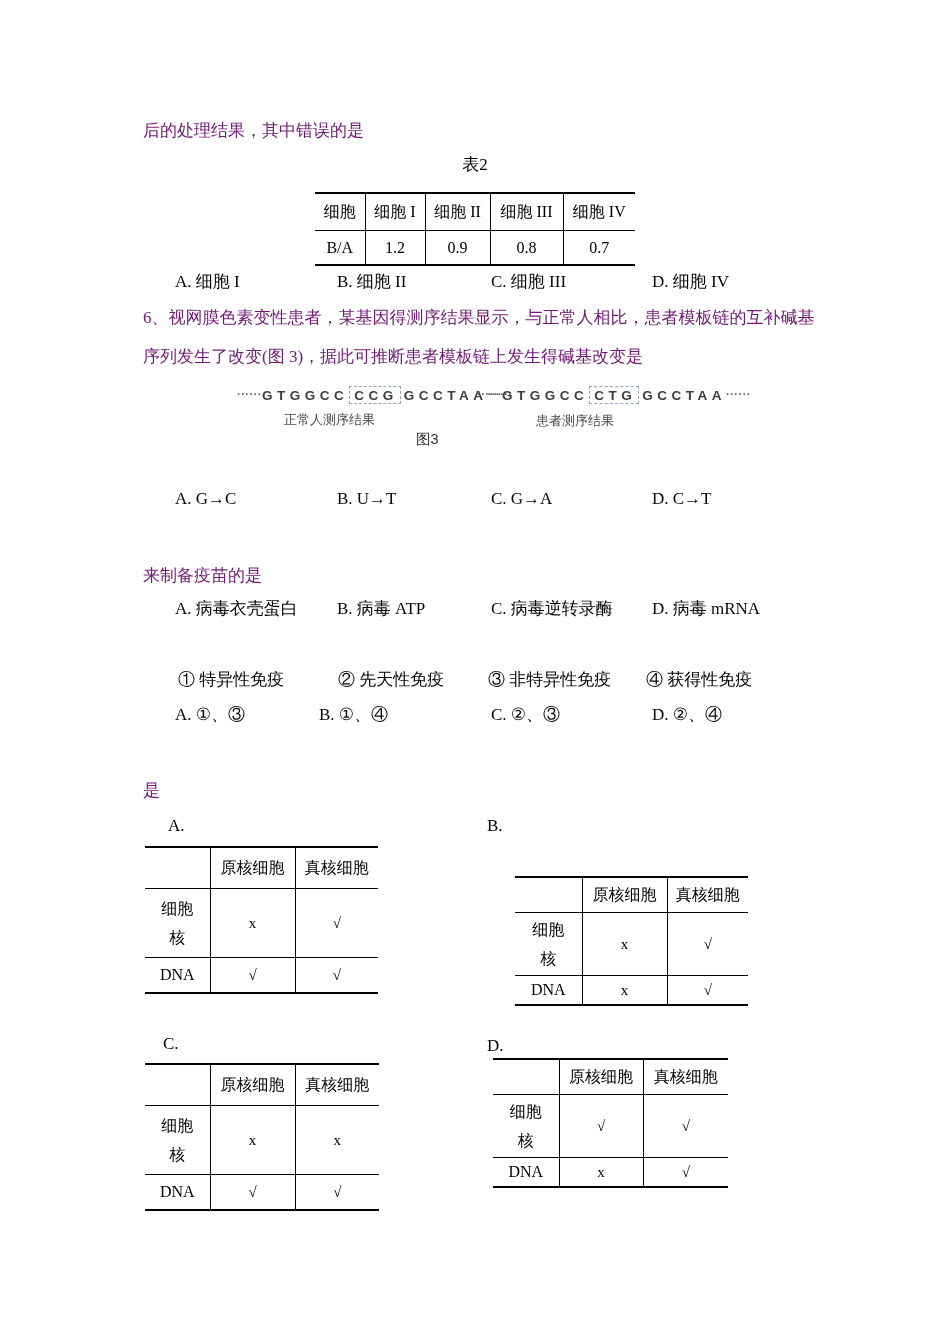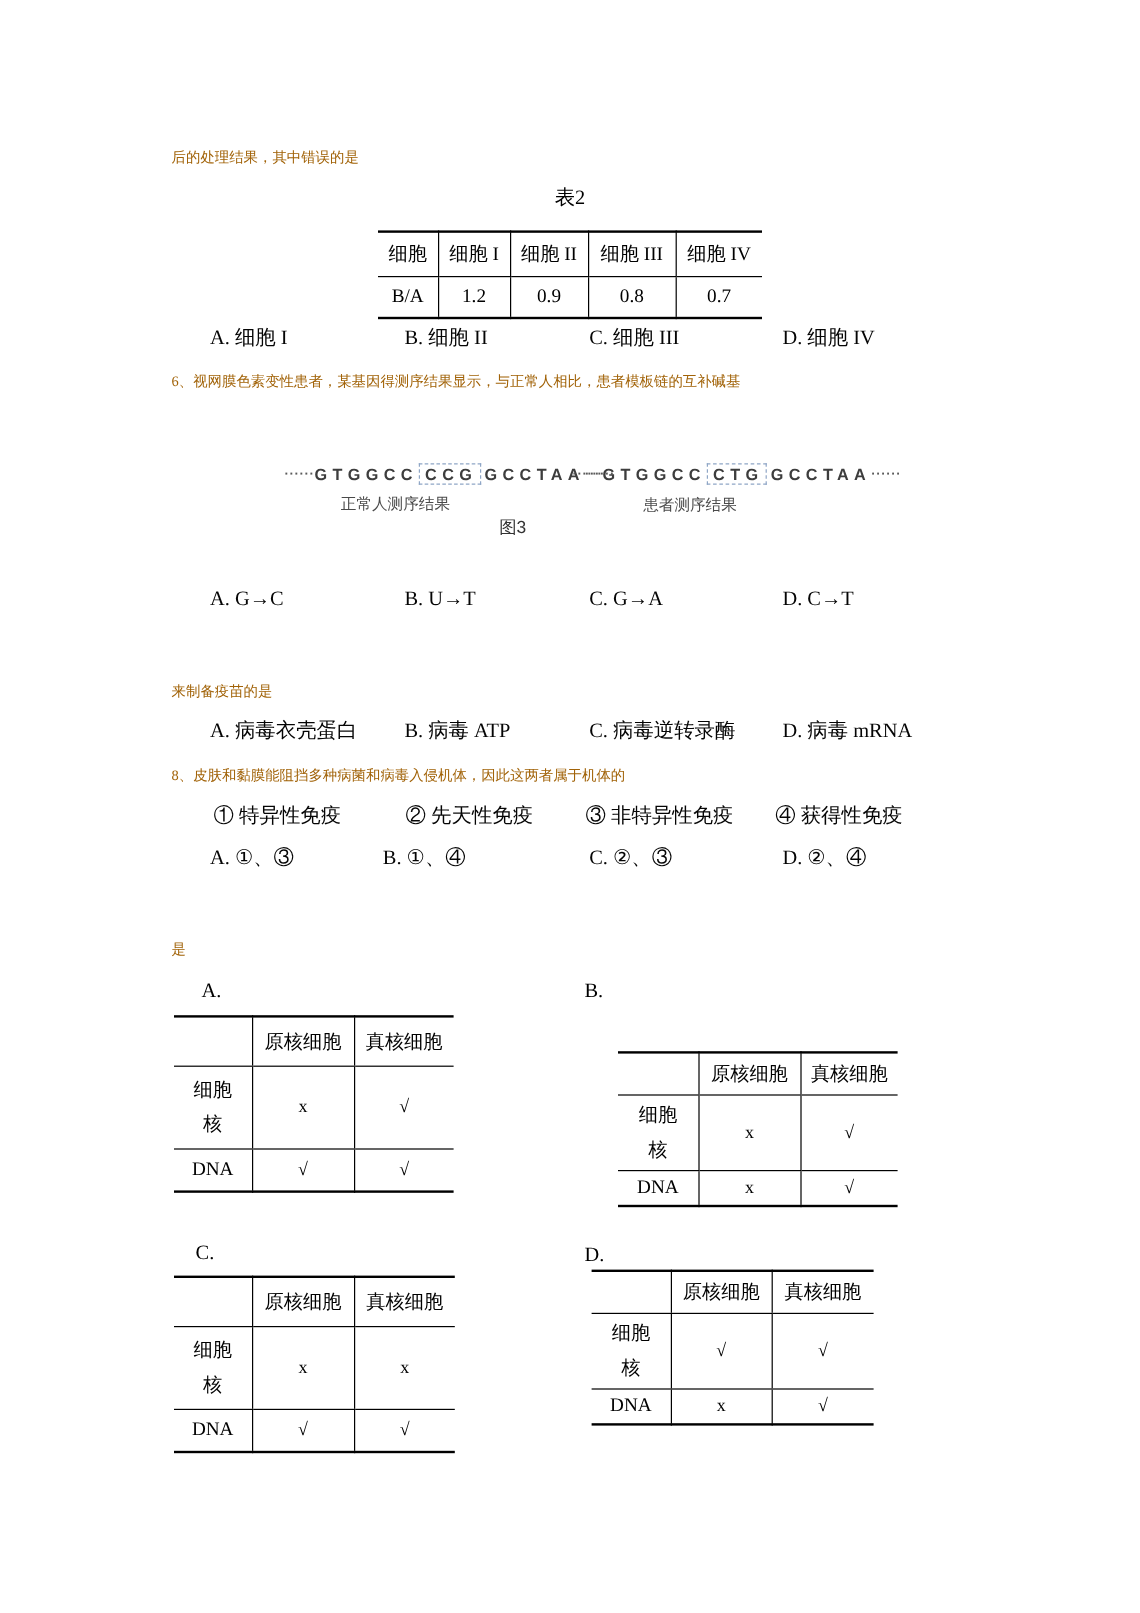--- a/index.html
+++ b/index.html
@@ -1,20 +1,20 @@
 <!DOCTYPE html>
 <html><head>
 <meta charset="utf-8">
 <style>
   html,body{margin:0;padding:0;background:#ffffff;}
   #page{
     position:relative;width:950px;height:1344px;background:#ffffff;
     font-family:"Liberation Serif", serif;color:#000;overflow:hidden;
   }
-  .line{position:absolute;font-size:12px;line-height:24px;white-space:nowrap;color:#a16207;}
+  .line{position:absolute;font-size:17px;line-height:24px;white-space:nowrap;color:#701a75;}
   .caption{position:absolute;text-align:center;font-size:17px;white-space:nowrap;}
   .opt{position:absolute;font-size:17px;white-space:nowrap;color:#050505;}
 
   
   table{border-collapse:collapse;position:absolute;}
   .t2{border-top:2.6px solid #000;border-bottom:2.6px solid #000;}
   .t2 td{text-align:center;vertical-align:middle;font-size:16px;padding:0;}
   .t2 tr.hd td{border-bottom:1.3px solid #000;height:36px;}
   .t2 tr.dt td{height:33px;}
   .vl{border-left:1.3px solid #000;}
@@ -86,20 +86,21 @@
     </tr>
   </tbody>
     </table>
 
   <span class="opt" style="left:175px;top:270px">A. 细胞 I</span>
   <span class="opt" style="left:337px;top:270px">B. 细胞 II</span>
   <span class="opt" style="left:491px;top:270px">C. 细胞 III</span>
   <span class="opt" style="left:652px;top:270px">D. 细胞 IV</span>
 
   <div class="line" style="left:143px;top:306px">6、视网膜色素变性患者，某基因得测序结果显示，与正常人相比，患者模板链的互补碱基</div>
+  <div class="line" style="left:143px;top:345px">序列发生了改变(图 3)，据此可推断患者模板链上发生得碱基改变是</div>
 
   <div class="seq" style="left:237px;top:388px">
     <span class="dots">······</span><span>GTGGCC</span><span class="boxed">CCG</span><span>GCCTAA</span><span class="dots">······</span>
   </div>
   <div class="seq" style="left:477px;top:388px">
     <span class="dots">······</span><span>GTGGCC</span><span class="boxed">CTG</span><span>GCCTAA</span><span class="dots">······</span>
   </div>
   <div class="figlabel" style="left:284px;top:411px">正常人测序结果</div>
   <div class="figlabel" style="left:536px;top:412px">患者测序结果</div>
   <div class="figcaption" style="left:416px;top:430px">图3</div>
@@ -108,21 +109,20 @@
   <span class="opt" style="left:337px;top:489px">B. U→T</span>
   <span class="opt" style="left:491px;top:489px">C. G→A</span>
   <span class="opt" style="left:652px;top:489px">D. C→T</span>
 
   <div class="line" style="left:143px;top:564px">来制备疫苗的是</div>
   <span class="opt" style="left:175px;top:597px">A. 病毒衣壳蛋白</span>
   <span class="opt" style="left:337px;top:597px">B. 病毒 ATP</span>
   <span class="opt" style="left:491px;top:597px">C. 病毒逆转录酶</span>
   <span class="opt" style="left:652px;top:597px">D. 病毒 mRNA</span>
 
-  <div class="line" style="left:143px;top:634px">8、皮肤和黏膜能阻挡多种病菌和病毒入侵机体，因此这两者属于机体的</div>
   <span class="opt" style="left:178px;top:668px">① 特异性免疫</span>
   <span class="opt" style="left:338px;top:668px">② 先天性免疫</span>
   <span class="opt" style="left:488px;top:668px">③ 非特异性免疫</span>
   <span class="opt" style="left:646px;top:668px">④ 获得性免疫</span>
   <span class="opt" style="left:175px;top:703px">A. ①、③</span>
   <span class="opt" style="left:319px;top:703px">B. ①、④</span>
   <span class="opt" style="left:491px;top:703px">C. ②、③</span>
   <span class="opt" style="left:652px;top:703px">D. ②、④</span>
 
   <div class="line" style="left:143px;top:779px">是</div>

